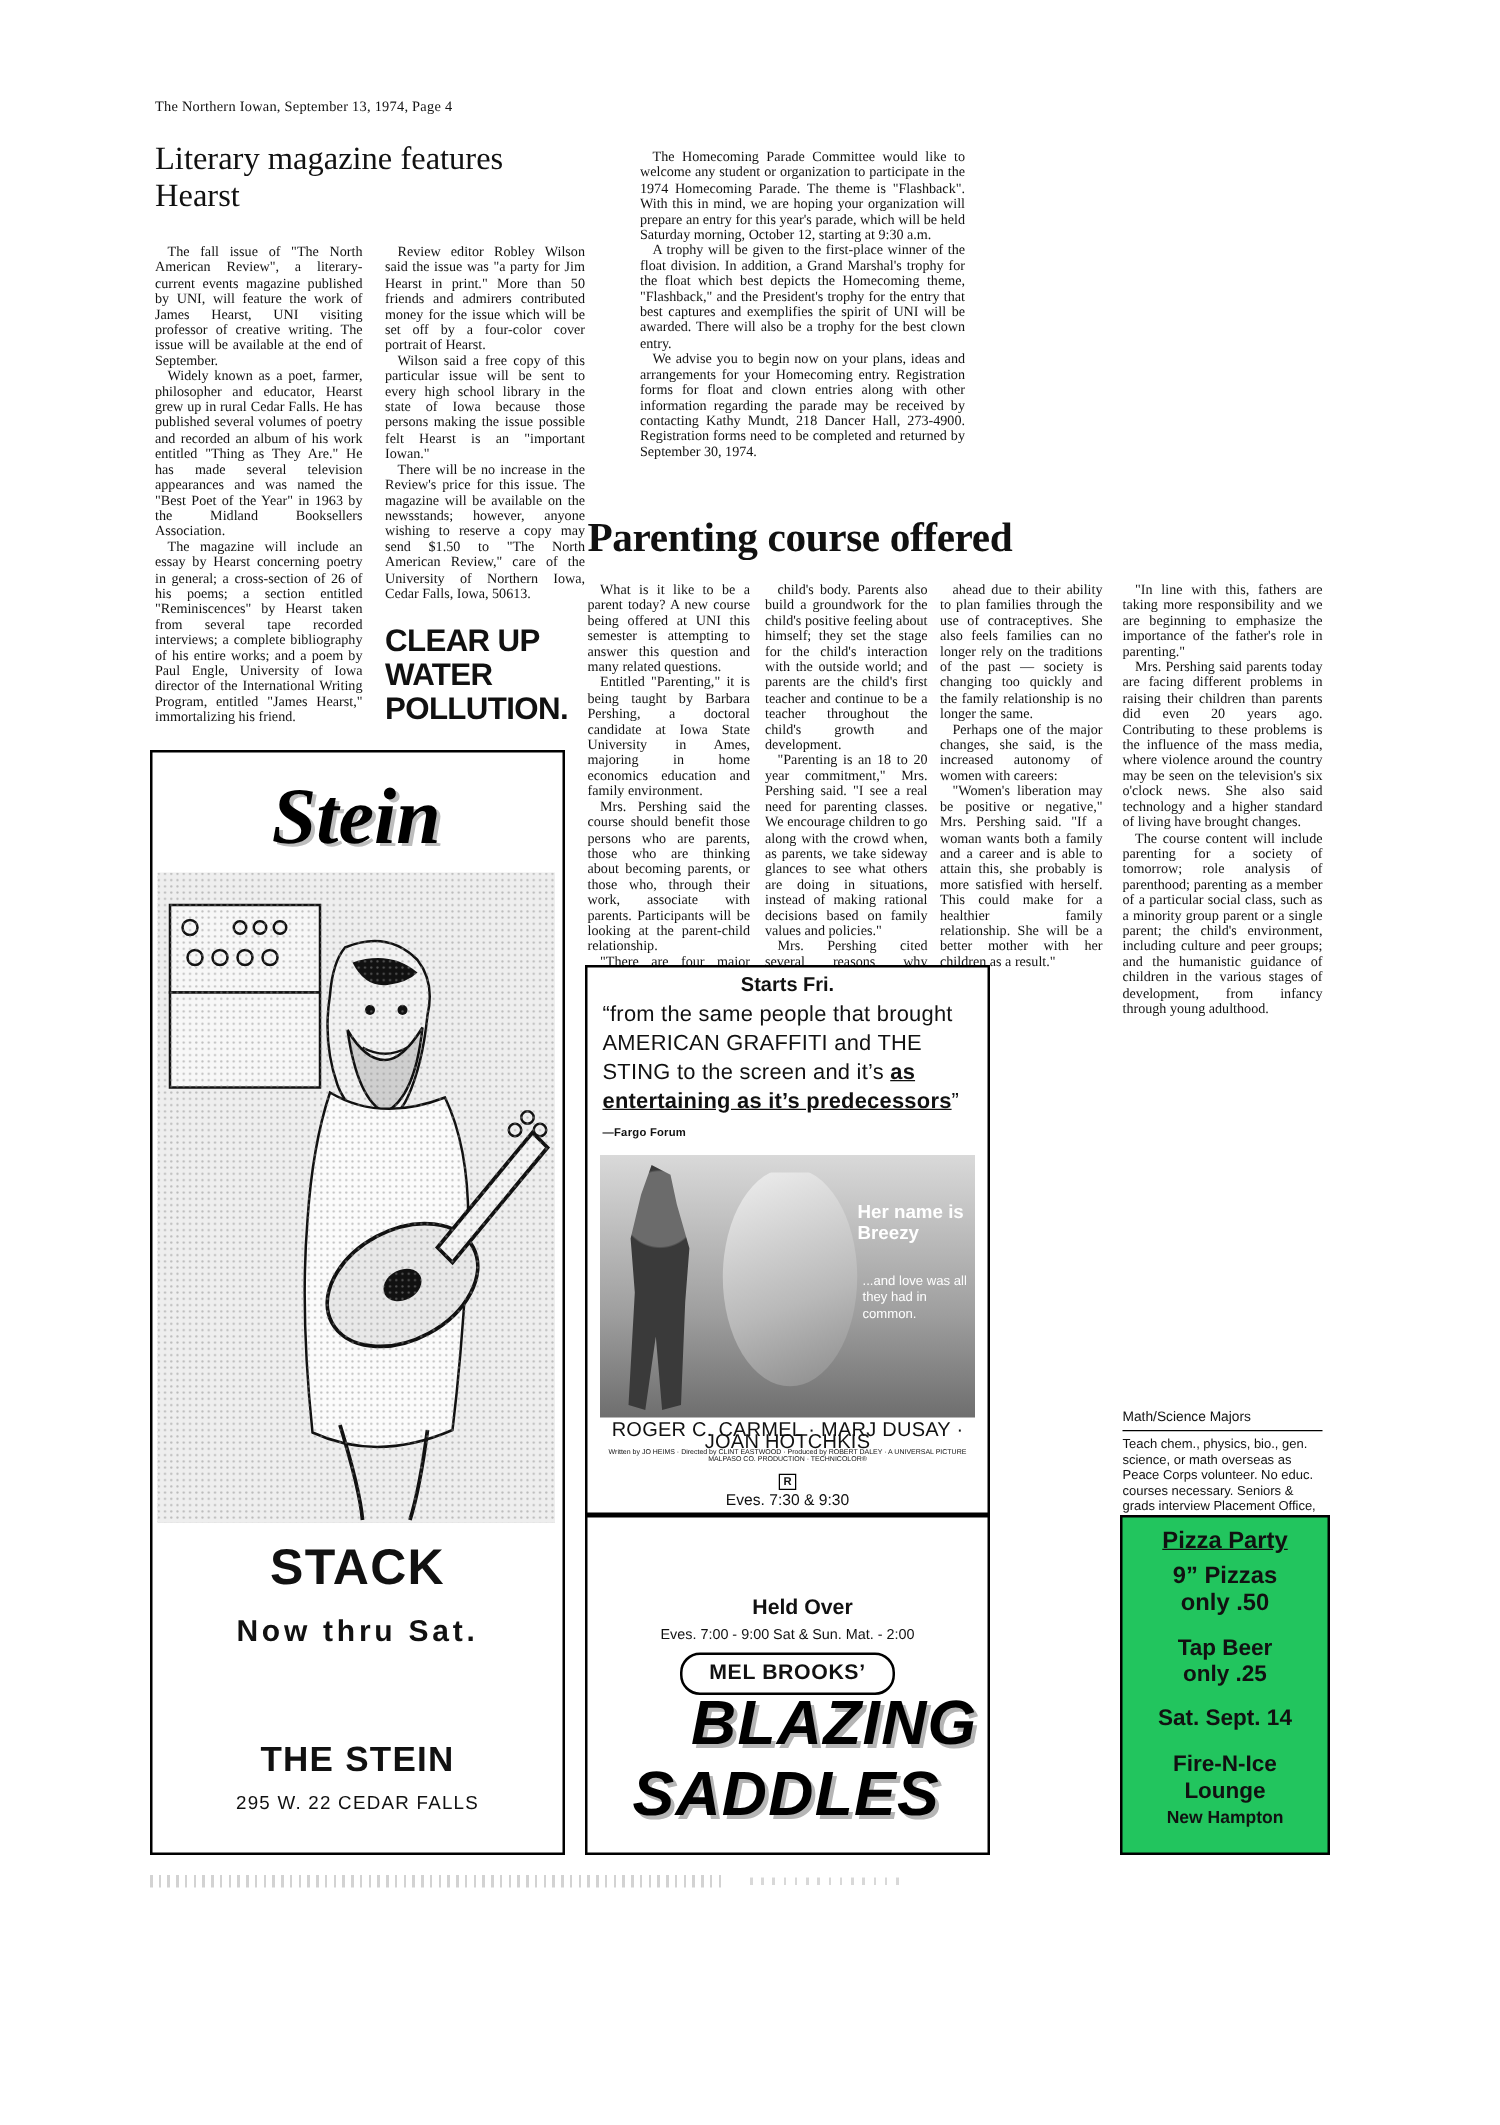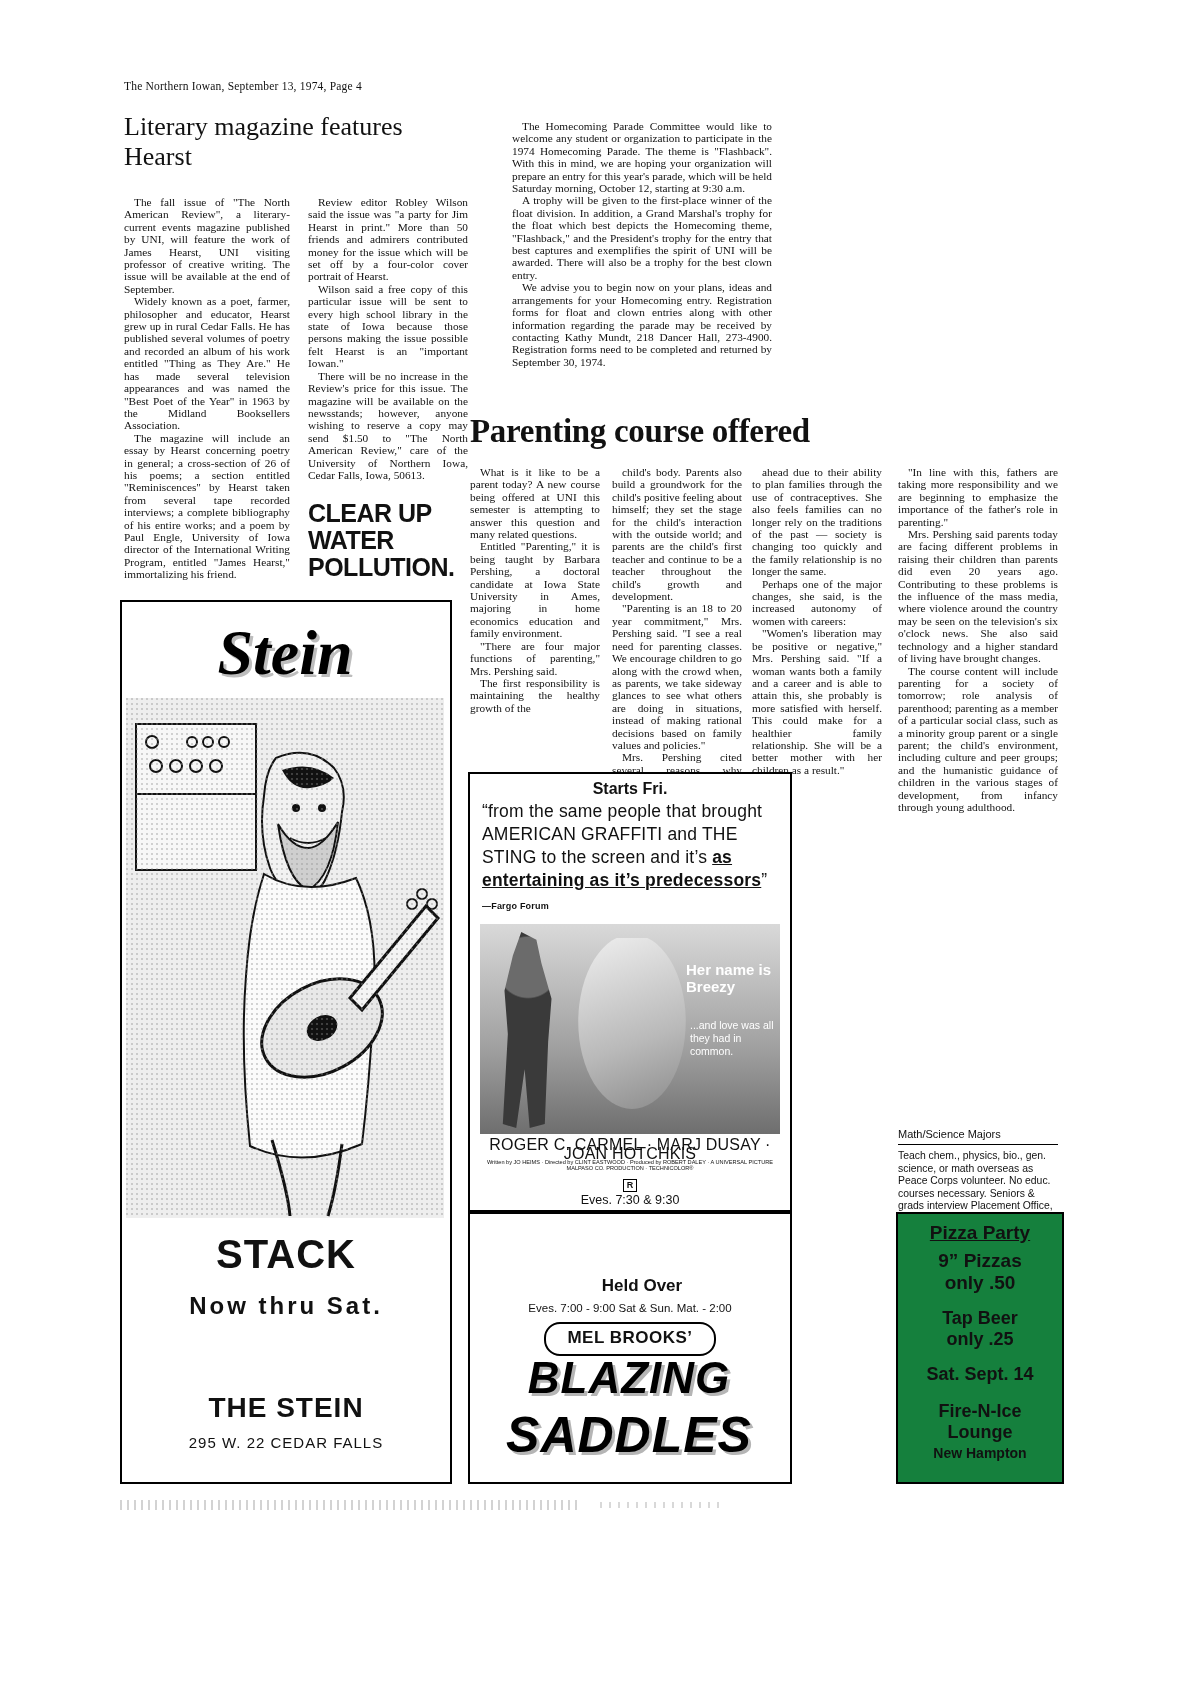--- a/index.html
+++ b/index.html
@@ -206,36 +206,36 @@
     position:absolute; left:74px; top:108px; width:168px; height:30px;
     border:2px solid #000; border-radius:16px; background:#fff;
     text-align:center; font-family:"Liberation Sans", sans-serif;
     font-weight:bold; font-size:17px; line-height:28px; letter-spacing:0.5px;
   }
   #cr-blazing {
     position:absolute; left:6px; top:136px; width:306px; height:124px;
     font-family:"Liberation Sans", sans-serif; font-weight:bold;
     font-style:italic; text-align:center; color:#000;
   }
-  #cr-blazing .l1 { font-size:44px; line-height:56px; letter-spacing:1px;
-    text-shadow:3px 3px 0 #b5b5b5; }
+  #cr-blazing .l1 { font-size:50px; line-height:56px; letter-spacing:1px;
+    text-shadow:3px 3px 0 #b5b5b5;text-align:right; }
   #cr-blazing .l2 { font-size:50px; line-height:58px; letter-spacing:1px;
     text-shadow:3px 3px 0 #b5b5b5; }
 
   
   #mathsci {
     position:absolute; left:898px; top:1128px; width:160px;
     font-family:"Liberation Sans", sans-serif; font-size:10.4px; line-height:12.4px;
   }
   #mathsci .t { font-size:11px; margin-bottom:4px; }
   #mathsci hr { border:0; border-top:1px solid #000; margin:0 0 5px 0; }
 
   #pizza-ad {
     position:absolute; left:896px; top:1212px; width:164px; height:268px;
-    border:2px solid #000; background:#15803d;
+    border:2px solid #000; background:#22c55e;
     font-family:"Liberation Sans", sans-serif; text-align:center;
   }
   #pizza-ad .l {
     font-weight:bold;
   }
   #pizza-title { margin-top:8px; font-size:19px; text-decoration:underline; }
   #pizza-9 { margin-top:6px; font-size:19px; }
   #pizza-only { font-size:19px; }
   #pizza-tap { margin-top:14px; font-size:18px; }
   #pizza-tap2 { font-size:18px; }
@@ -283,20 +283,21 @@
     <p>A trophy will be given to the first-place winner of the float division. In addition, a Grand Marshal's trophy for the float which best depicts the Homecoming theme, "Flashback," and the President's trophy for the entry that best captures and exemplifies the spirit of UNI will be awarded. There will also be a trophy for the best clown entry.</p>
     <p>We advise you to begin now on your plans, ideas and arrangements for your Homecoming entry. Registration forms for float and clown entries along with other information regarding the parade may be received by contacting Kathy Mundt, 218 Dancer Hall, 273-4900. Registration forms need to be completed and returned by September 30, 1974.</p>
   </div>
 
 
   <h1 class="head1" id="parent-head">Parenting course offered</h1>
 
   <div class="col" id="col-p1">
     <p class="first">What is it like to be a parent today? A new course being offered at UNI this semester is attempting to answer this question and many related questions.</p>
     <p>Entitled "Parenting," it is being taught by Barbara Pershing, a doctoral candidate at Iowa State University in Ames, majoring in home economics education and family environment.</p>
+    <p>Mrs. Pershing said the course should benefit those persons who are parents, those who are thinking about becoming parents, or those who, through their work, associate with parents. Participants will be looking at the parent-child relationship.</p>
     <p>"There are four major functions of parenting," Mrs. Pershing said.</p>
     <p>The first responsibility is maintaining the healthy growth of the</p>
   </div>
 
   <div class="col" id="col-p2">
     <p class="first">child's body. Parents also build a groundwork for the child's positive feeling about himself; they set the stage for the child's interaction with the outside world; and parents are the child's first teacher and continue to be a teacher throughout the child's growth and development.</p>
     <p>"Parenting is an 18 to 20 year commitment," Mrs. Pershing said. "I see a real need for parenting classes. We encourage children to go along with the crowd when, as parents, we take sideway glances to see what others are doing in situations, instead of making rational decisions based on family values and policies."</p>
     <p>Mrs. Pershing cited several reasons why parenting has come to recent years. She feels many adults are beginning to think</p>
   </div>
 

